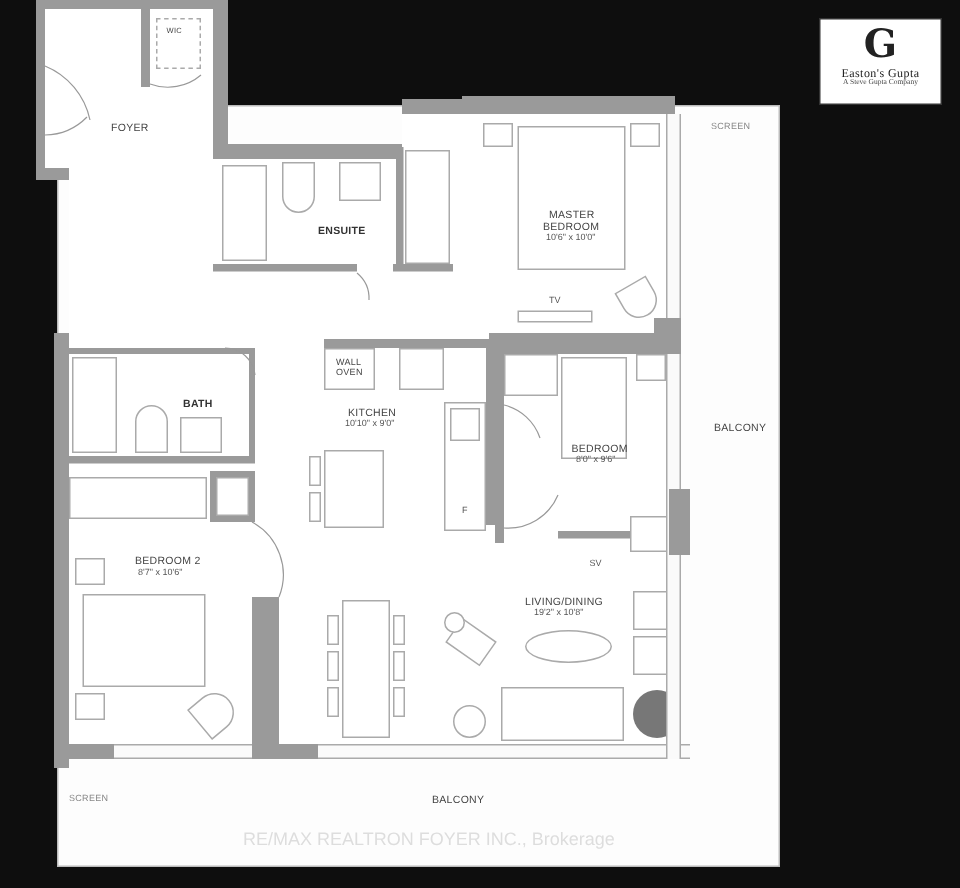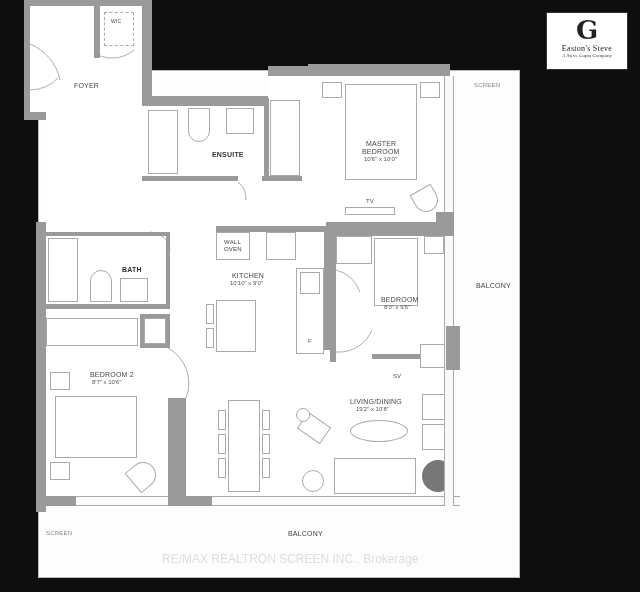--- a/index.html
+++ b/index.html
@@ -165,17 +165,17 @@
   <div class="dim" style="left:356px;top:406px;">19'2" x 10'8"</div>
 
   <div class="lbl" style="left:474px;top:82px;font-size:6px;color:#888;">SCREEN</div>
   <div class="lbl" style="left:476px;top:282px;">BALCONY</div>
   <div class="lbl" style="left:46px;top:530px;font-size:6px;color:#888;">SCREEN</div>
   <div class="lbl" style="left:288px;top:530px;">BALCONY</div>
 </div>
 
 <div class="logo">
   <div class="g">G</div>
-  <div class="n">Easton's Steve</div>
+  <div class="n">Easton's Gupta</div>
   <div class="s">A Steve Gupta Company</div>
 </div>
 
-<div class="watermark">RE/MAX REALTRON SCREEN INC., Brokerage</div>
+<div class="watermark">RE/MAX REALTRON FOYER INC., Brokerage</div>
 
 </body></html>

